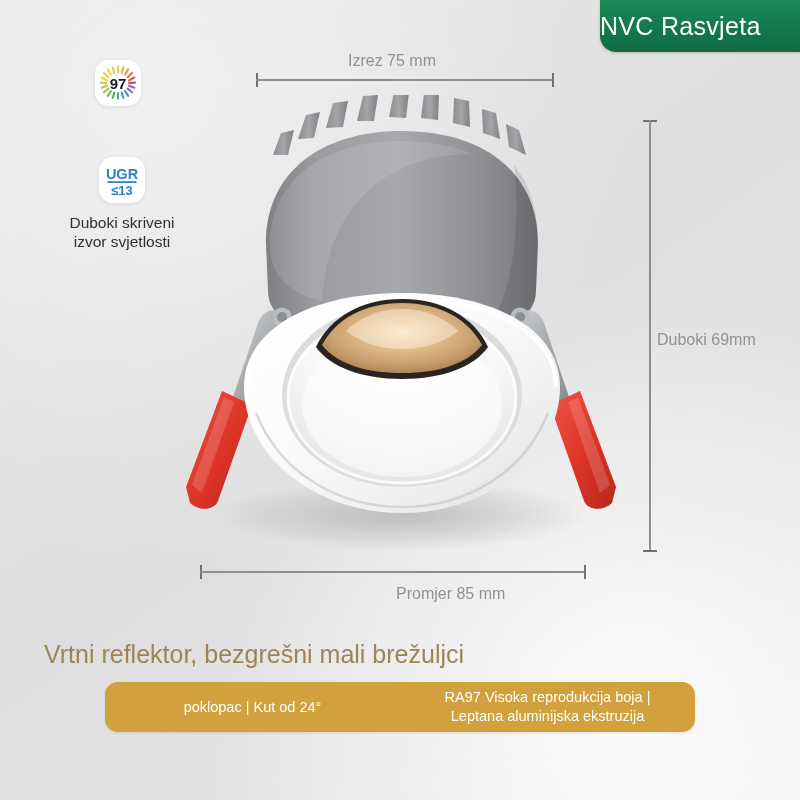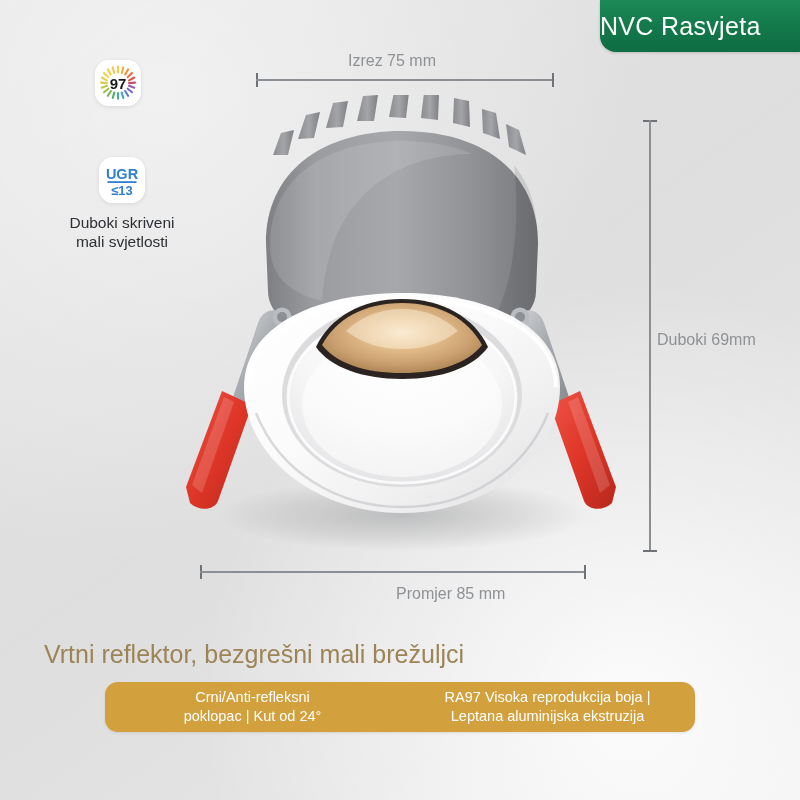--- a/index.html
+++ b/index.html
@@ -191,21 +191,21 @@
     <div class="badge-icon">
       <svg viewBox="0 0 46 46" aria-hidden="true">
         <rect x="0" y="0" width="46" height="46" rx="14" fill="#ffffff"></rect>
         <text x="23" y="22" text-anchor="middle" font-family="Liberation Sans, sans-serif" font-size="14.5" font-weight="bold" fill="#2f7fd0">UGR</text>
         <rect x="8.5" y="24.2" width="29" height="1.8" fill="#2f7fd0"></rect>
         <text x="23" y="37.5" text-anchor="middle" font-family="Liberation Sans, sans-serif" font-size="13" font-weight="bold" fill="#2f7fd0">≤13</text>
       </svg>
     </div>
     <div class="feature-caption">
       <div>Duboki skriveni</div>
-      <div>mali svjetlosti</div>
+      <div>izvor svjetlosti</div>
     </div>
   </div>
 
   <div id="dim-line-top" class="dim-line-h">
     <div class="cap left"></div>
     <div class="bar"></div>
     <div class="cap right"></div>
   </div>
   <div id="dim-top-label" class="dim-label">Izrez 75 mm</div>
 
@@ -347,21 +347,20 @@
     <div class="cap left"></div>
     <div class="bar"></div>
     <div class="cap right"></div>
   </div>
   <div id="dim-bottom-label" class="dim-label">Promjer 85 mm</div>
 
   <div id="product-title">Vrtni reflektor, bezgrešni mali brežuljci</div>
 
   <div id="spec-bar">
     <div class="spec-cell">
-      <div>Crni/Anti-refleksni</div>
       <div>poklopac | Kut od 24°</div>
     </div>
     <div class="spec-cell">
       <div>RA97 Visoka reprodukcija boja |</div>
       <div>Leptana aluminijska ekstruzija</div>
     </div>
   </div>
 
 </div>
 

